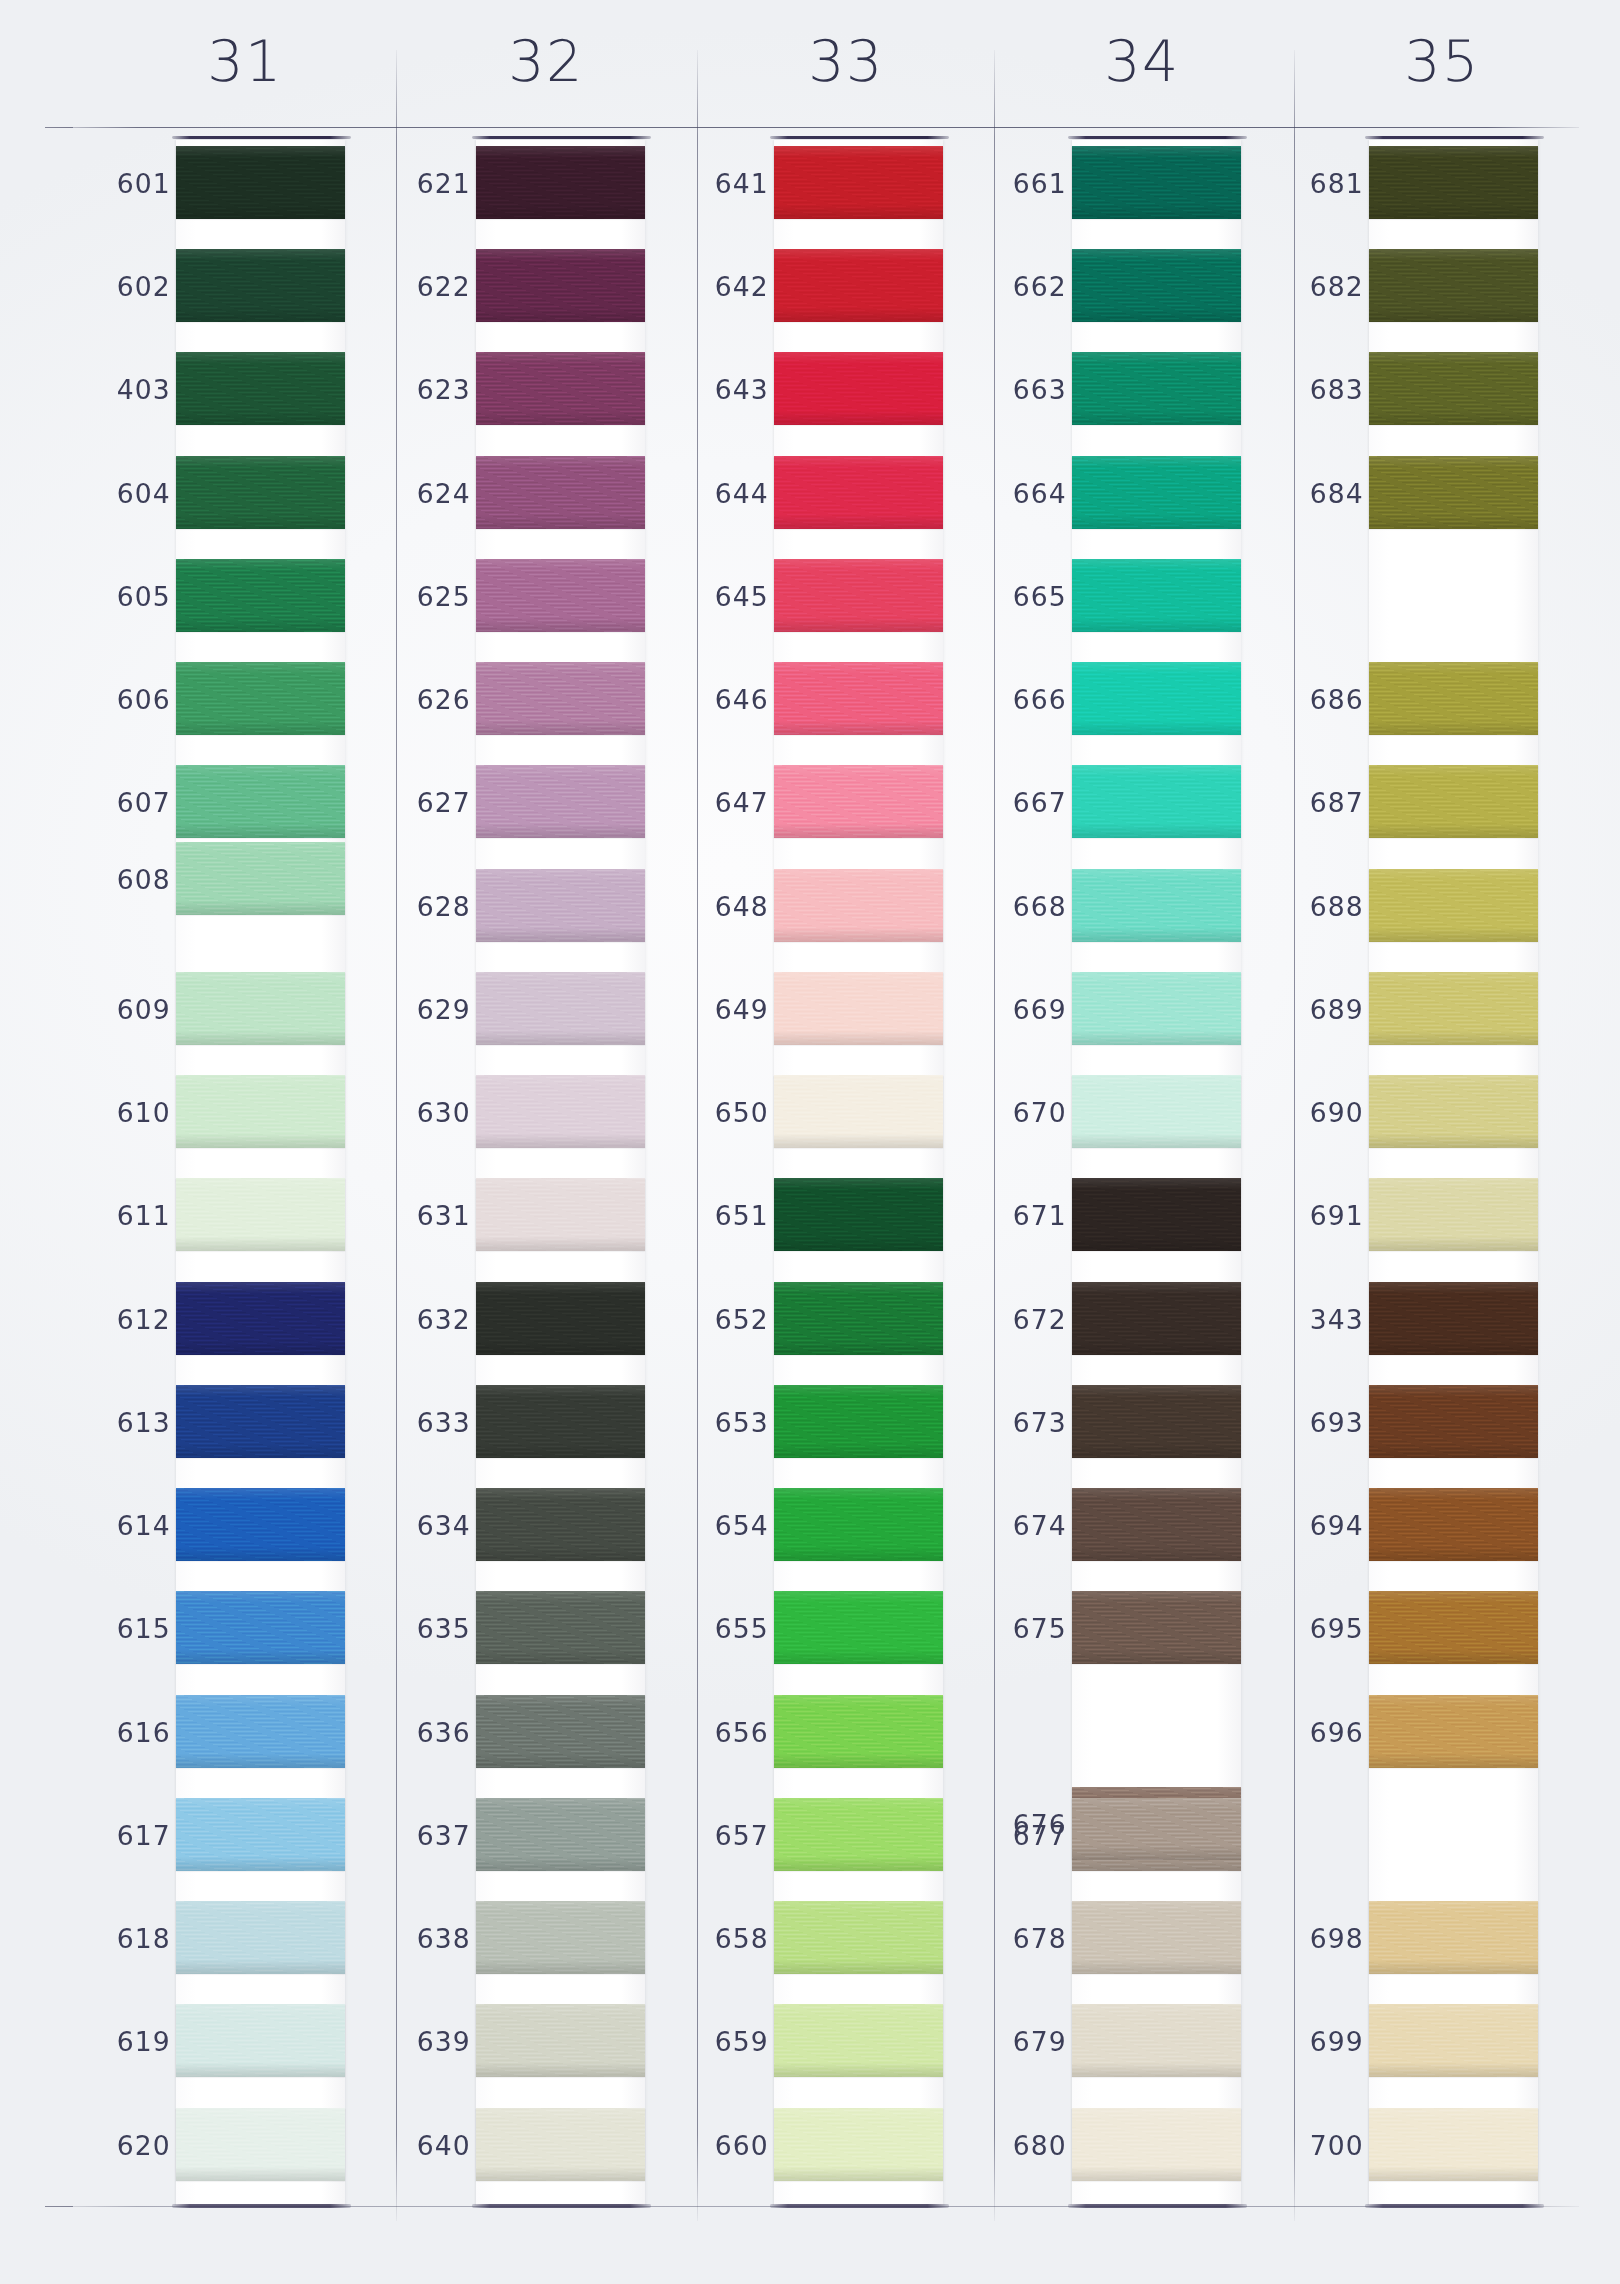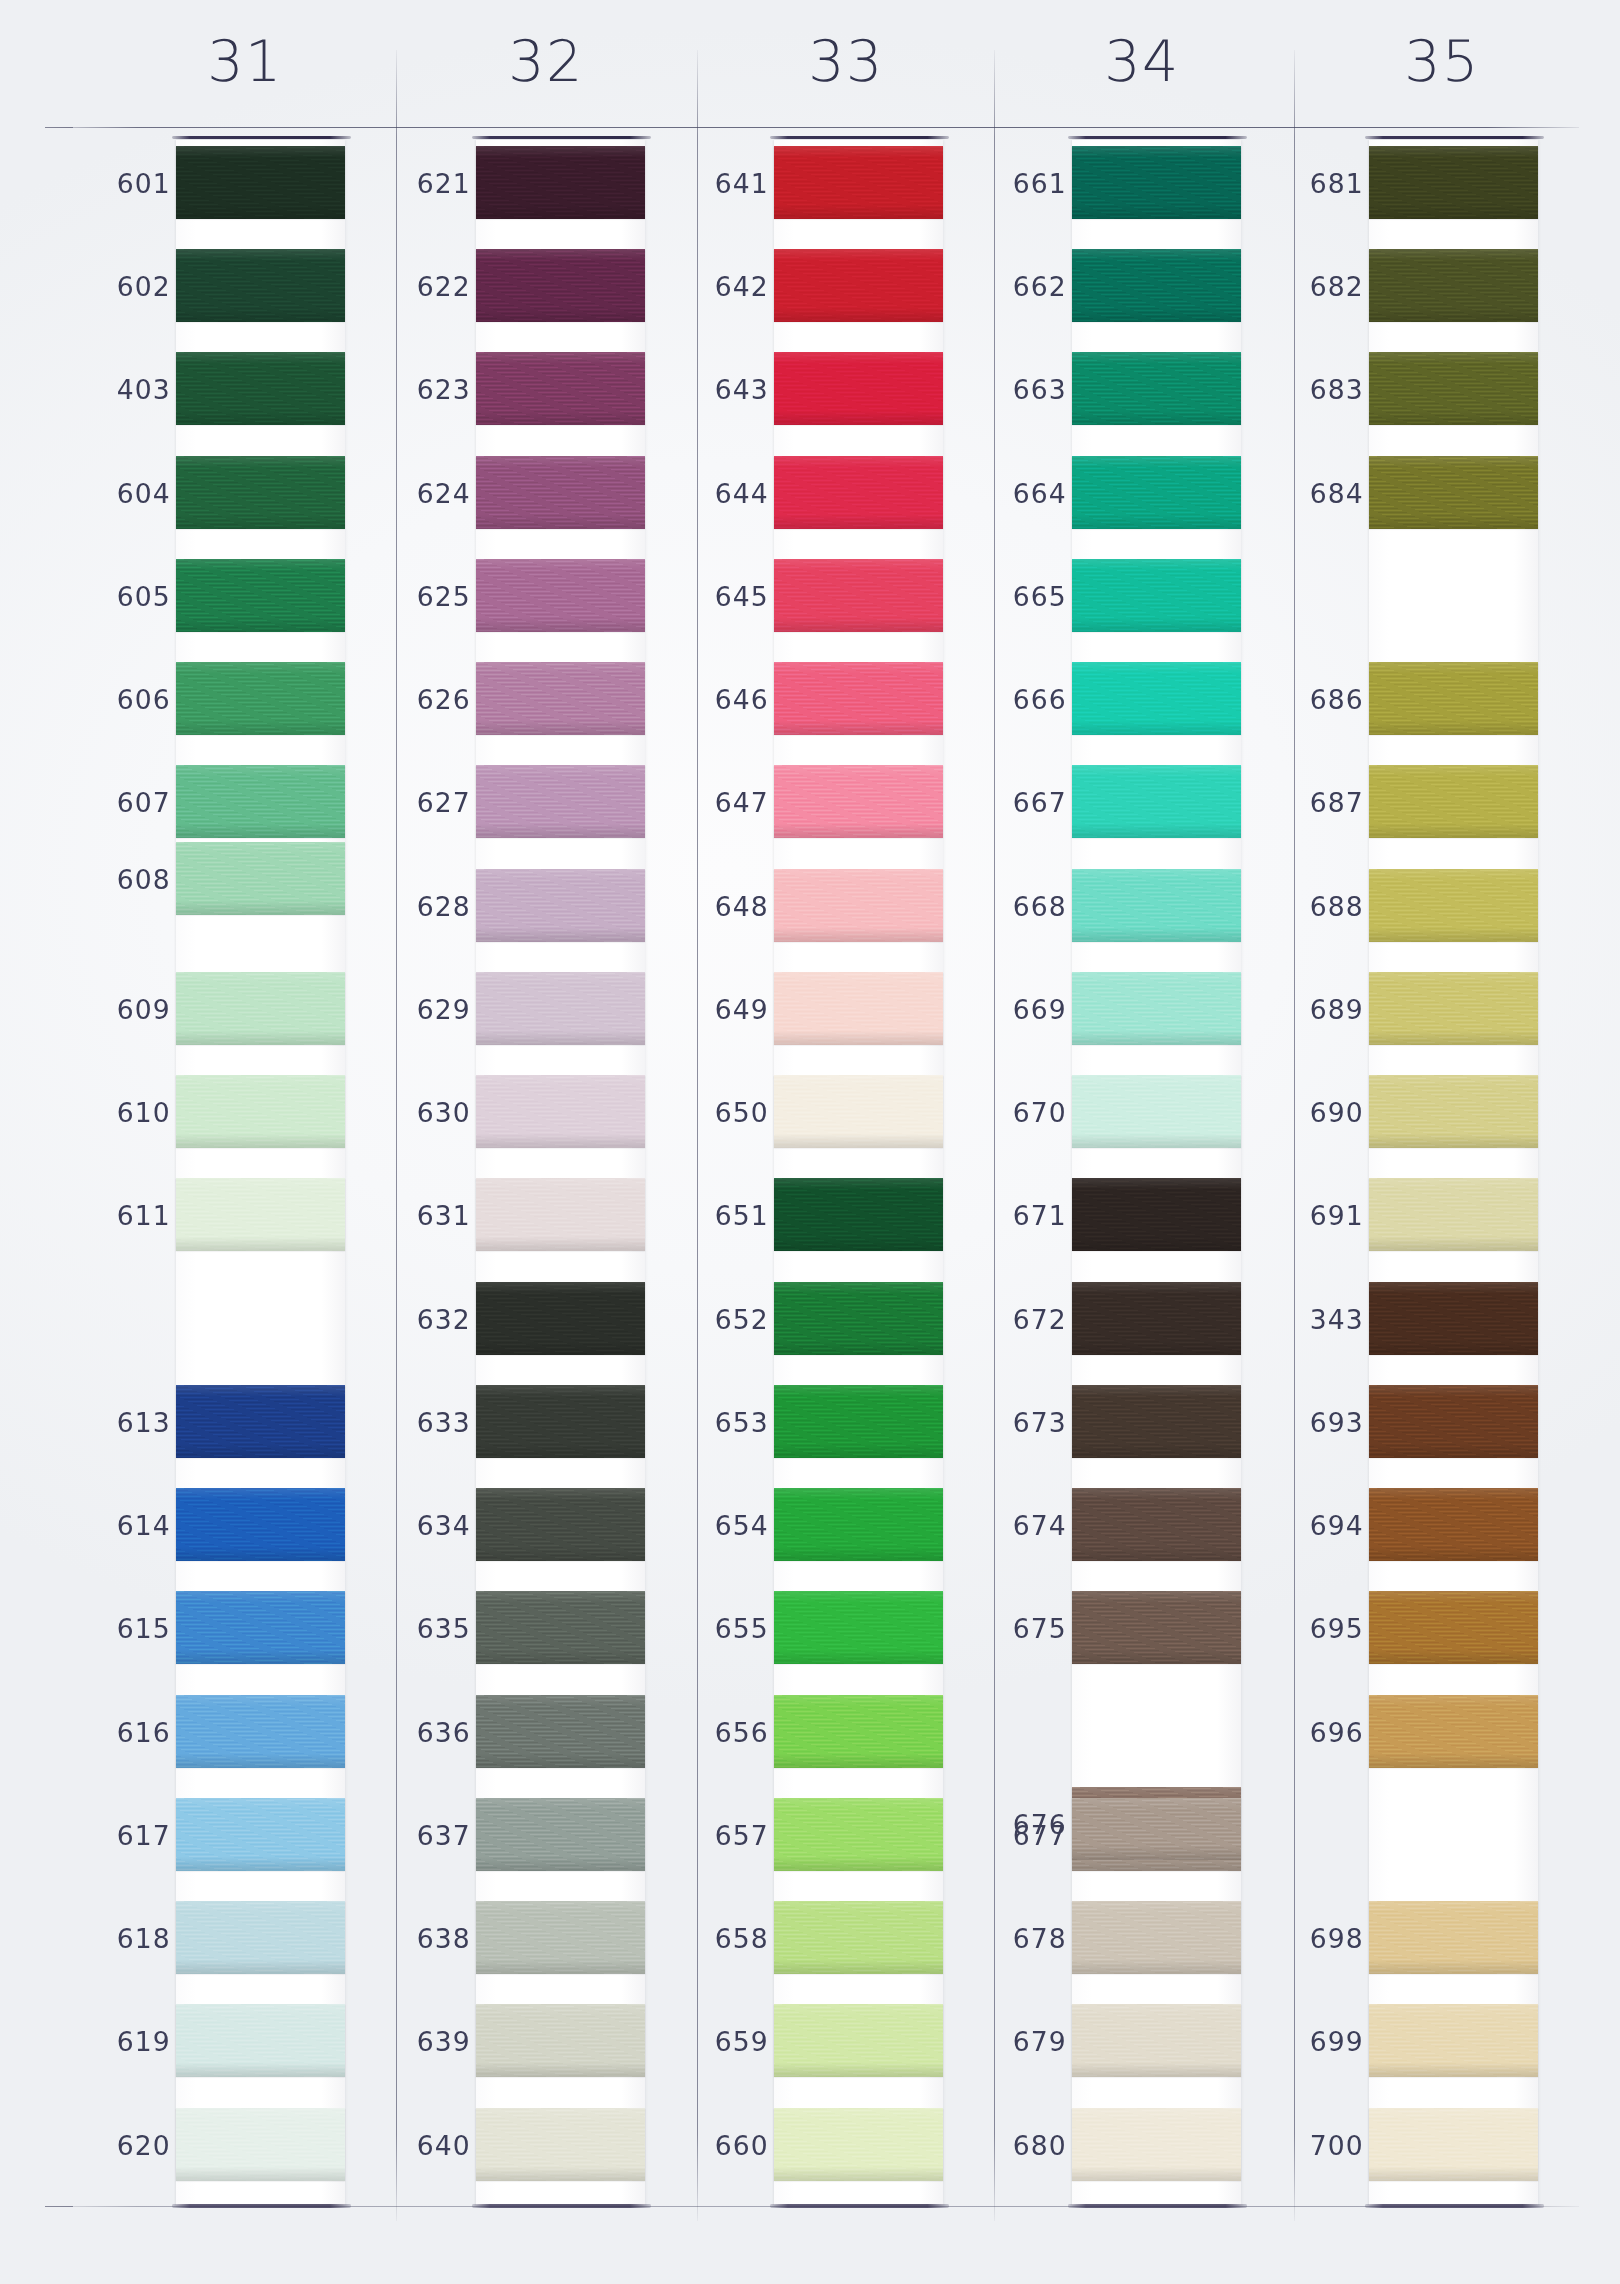--- a/index.html
+++ b/index.html
@@ -215,20 +215,24 @@
         <div class="swatch" style="background: rgb(190, 228, 199);"></div>
       </div>
       <div class="row" style="top: 929px;">
         <div class="row-label">610</div>
         <div class="swatch" style="background: rgb(207, 234, 207);"></div>
       </div>
       <div class="row" style="top: 1032px;">
         <div class="row-label">611</div>
         <div class="swatch" style="background: rgb(226, 239, 220);"></div>
       </div>
+      <div class="row" style="top: 1136px;">
+        <div class="row-label">612</div>
+        <div class="swatch" style="background: rgb(32, 39, 107);"></div>
+      </div>
       <div class="row" style="top: 1239px;">
         <div class="row-label">613</div>
         <div class="swatch" style="background: rgb(29, 62, 138);"></div>
       </div>
       <div class="row" style="top: 1342px;">
         <div class="row-label">614</div>
         <div class="swatch" style="background: rgb(29, 95, 187);"></div>
       </div>
       <div class="row" style="top: 1445px;">
         <div class="row-label">615</div>

